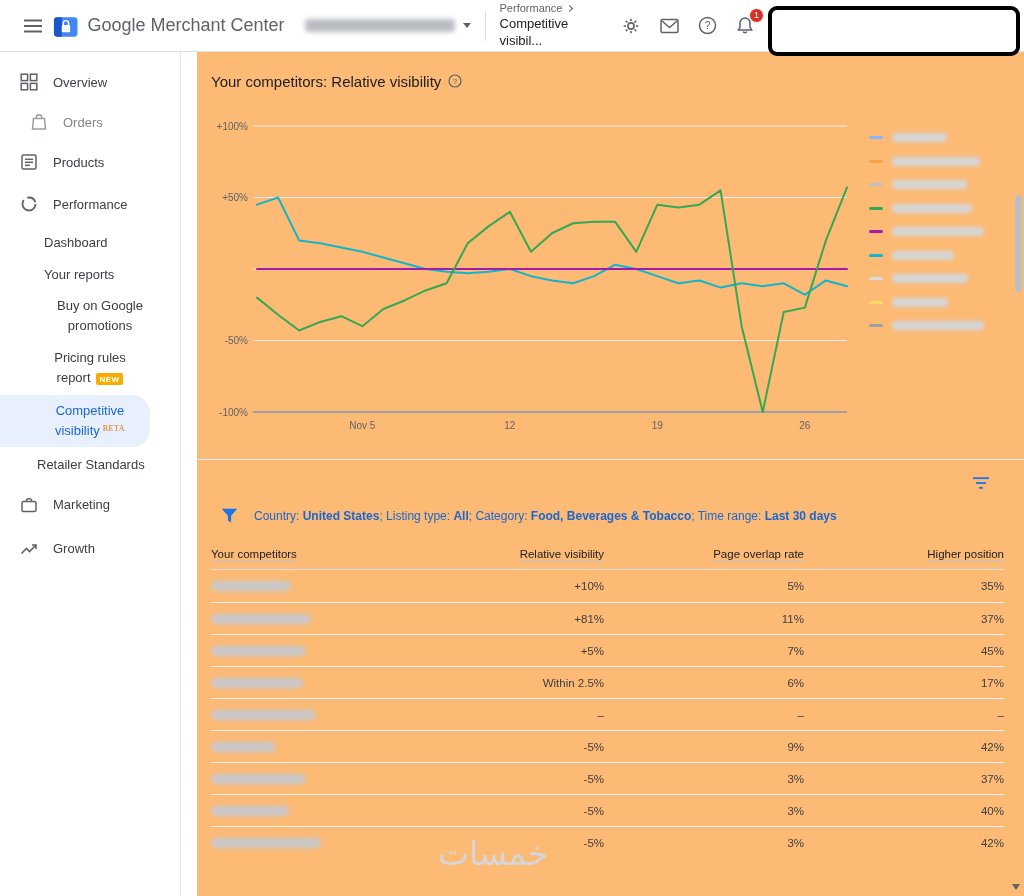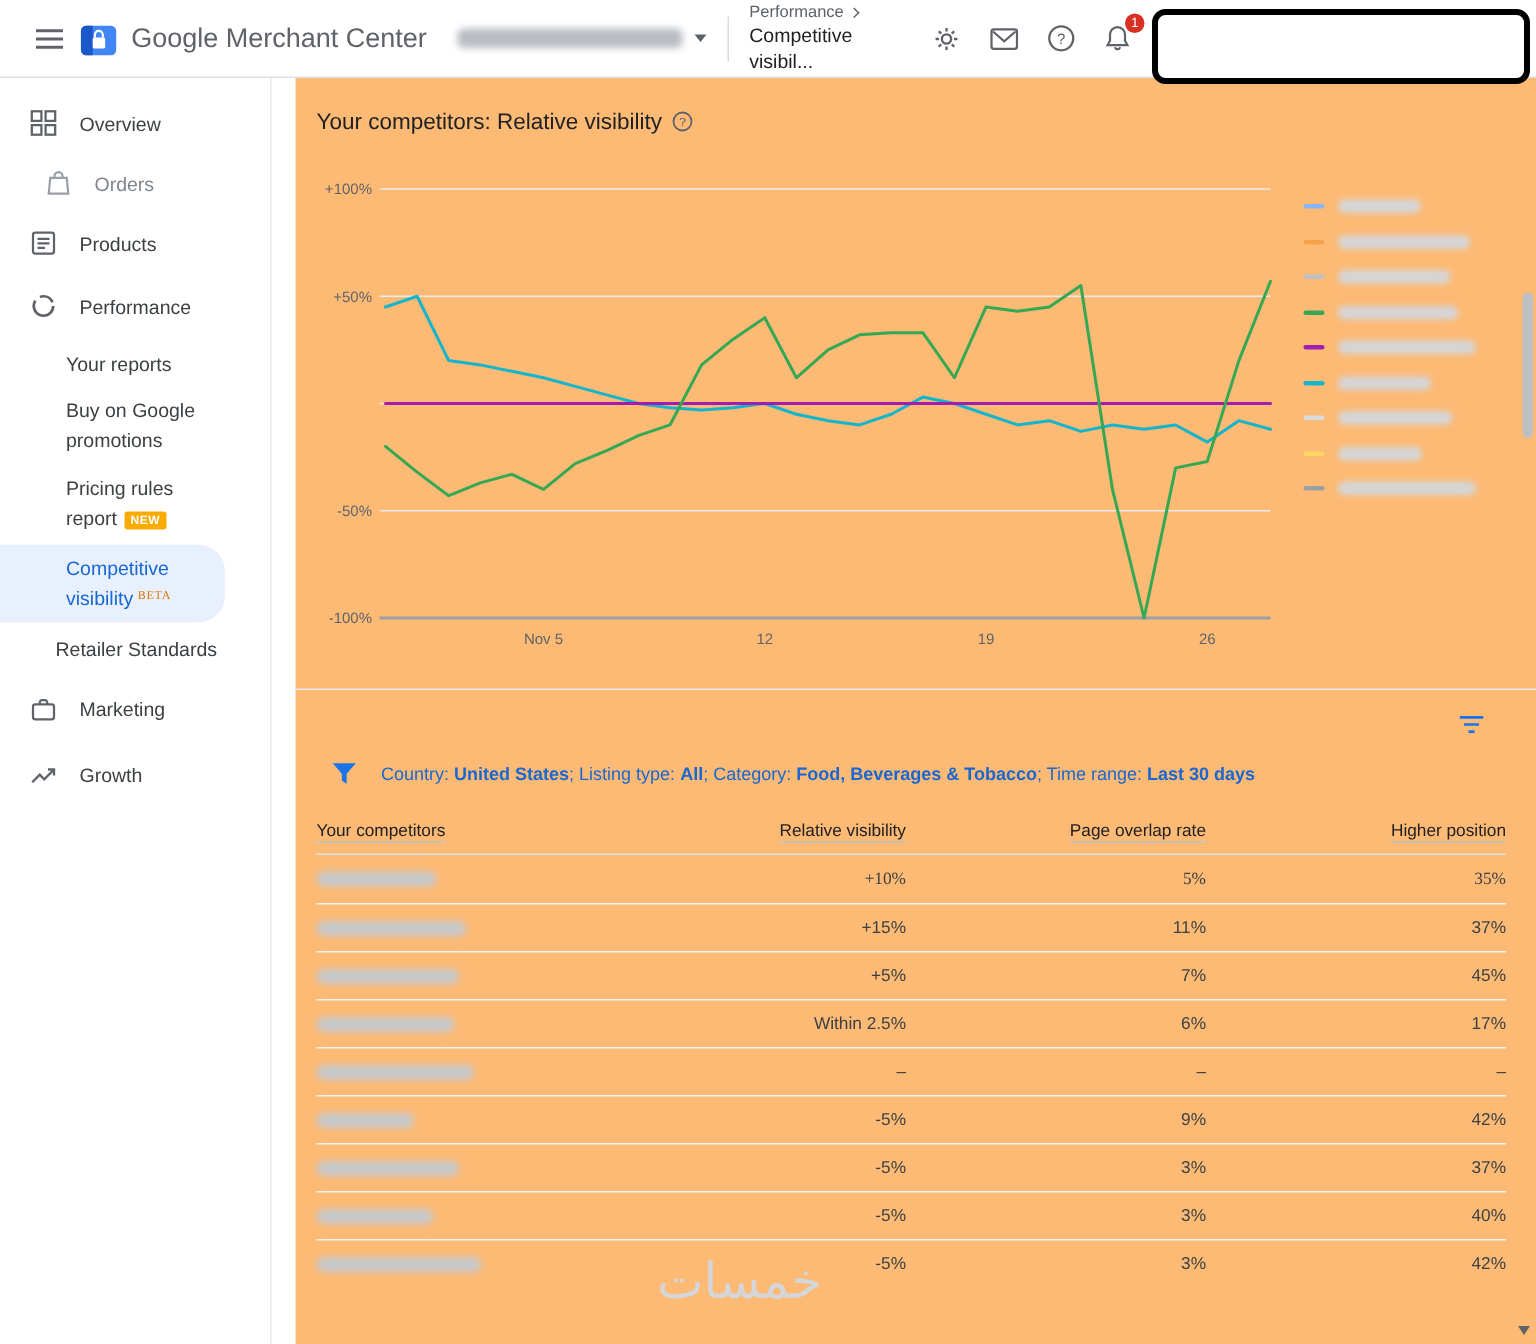--- a/index.html
+++ b/index.html
@@ -44,21 +44,21 @@
   .sidebar {
     position:absolute; top:52px; left:0; bottom:0; width:181px;
     border-right:1px solid #e8eaed; background:#fff; padding-top:10px; z-index:5;
   }
   .nav-item { display:flex; align-items:center; gap:15px; height:40px; padding-left:20px;
     font-size:13px; color:#3c4043; cursor:pointer; }
   .nav-item.section { height:44px; }
   .nav-item.disabled { color:#80868b;padding-left:30px; }
   .sub-item { display:flex; align-items:center; min-height:32px; padding-left:44px;
     font-size:13px; color:#3c4043; cursor:pointer; }
-  .sub-multi { display:block; padding:6px 14px 6px 44px; line-height:1.55; }
+  .sub-multi { display:block; padding:6px 14px 6px 44px; line-height:1.55;text-align:center; }
   .selected { background:#e8f0fe; color:#1967d2; border-radius:0 18px 18px 0; margin-right:10px; }
   .new-badge { background:#f9ab00; color:#fff; font-size:8px; font-weight:bold; letter-spacing:.4px;
     padding:1.5px 4px; border-radius:2px; margin-left:5px; vertical-align:1px; }
   .beta-tag { color:#e37400; font-size:8px; letter-spacing:.5px; margin-left:3px; vertical-align:4px;font-family:Liberation Serif, serif; }
 
   
   .main { position:absolute; top:52px; left:197px; right:0; bottom:0; background:#fdba74; overflow:hidden; }
   .chart-section { padding:18px 0 0 14px; }
   .chart-title-row { display:flex; align-items:center; gap:7px; font-size:15px; color:#202124; height:22px; }
   .chart-row { display:flex; margin-top:4px; }
@@ -73,21 +73,21 @@
   .filter-text { color:#1967d2; }
   .filter-text b { font-weight:bold; }
 
   
   .table { margin:0 20px 0 14px; }
   .t-header, .t-row { display:grid; grid-template-columns:1fr 250px 200px 200px; align-items:center; }
   .t-header { padding:12px 0 9px; font-size:11.5px; color:#202124; border-bottom:1px solid #e0e0e0; }
   .th-label { border-bottom:1px solid #bdc1c6; padding-bottom:1px; cursor:pointer; }
   .t-col-r { text-align:right; }
   .t-row { height:32px; border-top:1px solid #f1f3f4; font-size:11.5px; color:#3c4043; }
-  .t-row:first-child { border-top:none;font-family:Liberation Serif, serif; }
+  .t-row:first-child { border-top:none; }
   .name-blur { height:10px; border-radius:5px; background:#c6c9ce; filter:blur(2.5px); }
 
   
   .watermark { position:absolute; left:438px; top:834px; font-size:33px; color:#d4d6d9; direction:rtl; z-index:20;
     font-family:"DejaVu Sans", sans-serif; }
   .scroll-thumb { position:absolute; right:2px; top:195px; width:7px; height:97px; background:#bcc0c4; border-radius:4px; z-index:30; cursor:pointer; }
   .scroll-down { position:absolute; right:2px; bottom:3px; width:12px; height:12px; display:flex; align-items:center; justify-content:center; z-index:30; cursor:pointer; }
   .tri-down { width:0; height:0; border-left:4.5px solid transparent; border-right:4.5px solid transparent; border-top:6px solid #5f6368; }
 </style>
 </head>
@@ -201,20 +201,23 @@
         </g>
       </svg>
       <span>Products</span>
     </div>
 
     <div class="nav-item section">
       <svg width="18" height="18" viewBox="0 0 18 18">
         <circle cx="9" cy="9" r="6.5" fill="none" stroke="#5f6368" stroke-width="1.8" stroke-dasharray="24 4 10 4"></circle>
       </svg>
       <span>Performance</span>
+    </div>
+    <div class="sub-item">
+      <span>Dashboard</span>
     </div>
     <div class="sub-item">
       <span>Your reports</span>
     </div>
     <div class="sub-item sub-multi" style="width:170px;">
       <span>Buy on Google promotions</span>
     </div>
     <div class="sub-item sub-multi" style="width:150px;">
       <span>Pricing rules report</span><span class="new-badge">NEW</span>
     </div>
@@ -349,21 +352,21 @@
               <div class="name-blur" style="width: 80px;"></div>
             </div>
             <div class="t-col-r">+10%</div>
             <div class="t-col-r">5%</div>
             <div class="t-col-r">35%</div>
           </div>
           <div class="t-row">
             <div>
               <div class="name-blur" style="width: 100px;"></div>
             </div>
-            <div class="t-col-r">+15%</div>
+            <div class="t-col-r">+81%</div>
             <div class="t-col-r">11%</div>
             <div class="t-col-r">37%</div>
           </div>
           <div class="t-row">
             <div>
               <div class="name-blur" style="width: 95px;"></div>
             </div>
             <div class="t-col-r">+5%</div>
             <div class="t-col-r">7%</div>
             <div class="t-col-r">45%</div>

